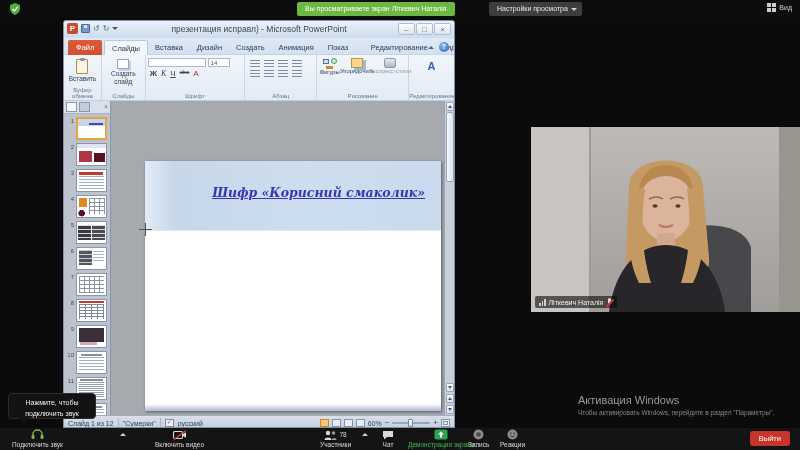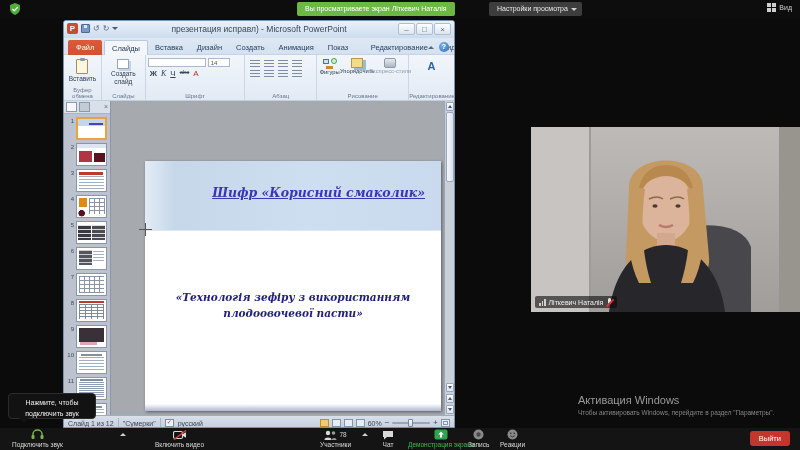--- a/index.html
+++ b/index.html
@@ -369,22 +369,20 @@
               <div class="thumb kind-text"></div>
             </div>
           </div>
       </div>
 
       <div class="canvas">
         <div class="slide">
           <div class="slide-band"></div>
           <div class="slide-title">Шифр «Корисний смаколик»</div>
           <div class="crosshair"></div>
-          <div class="slide-body">«Технологія зефіру з використанням
-плодоовочевої пасти»</div>
           <div class="slide-bottom"></div>
         </div>
         <div class="vscroll">
           <div class="varrow va-up" style="top:1px;">
               <i></i>
             </div>
           <div class="vthumb"></div>
           <div class="varrow va-down" style="bottom:23px;">
               <i></i>
             </div>

